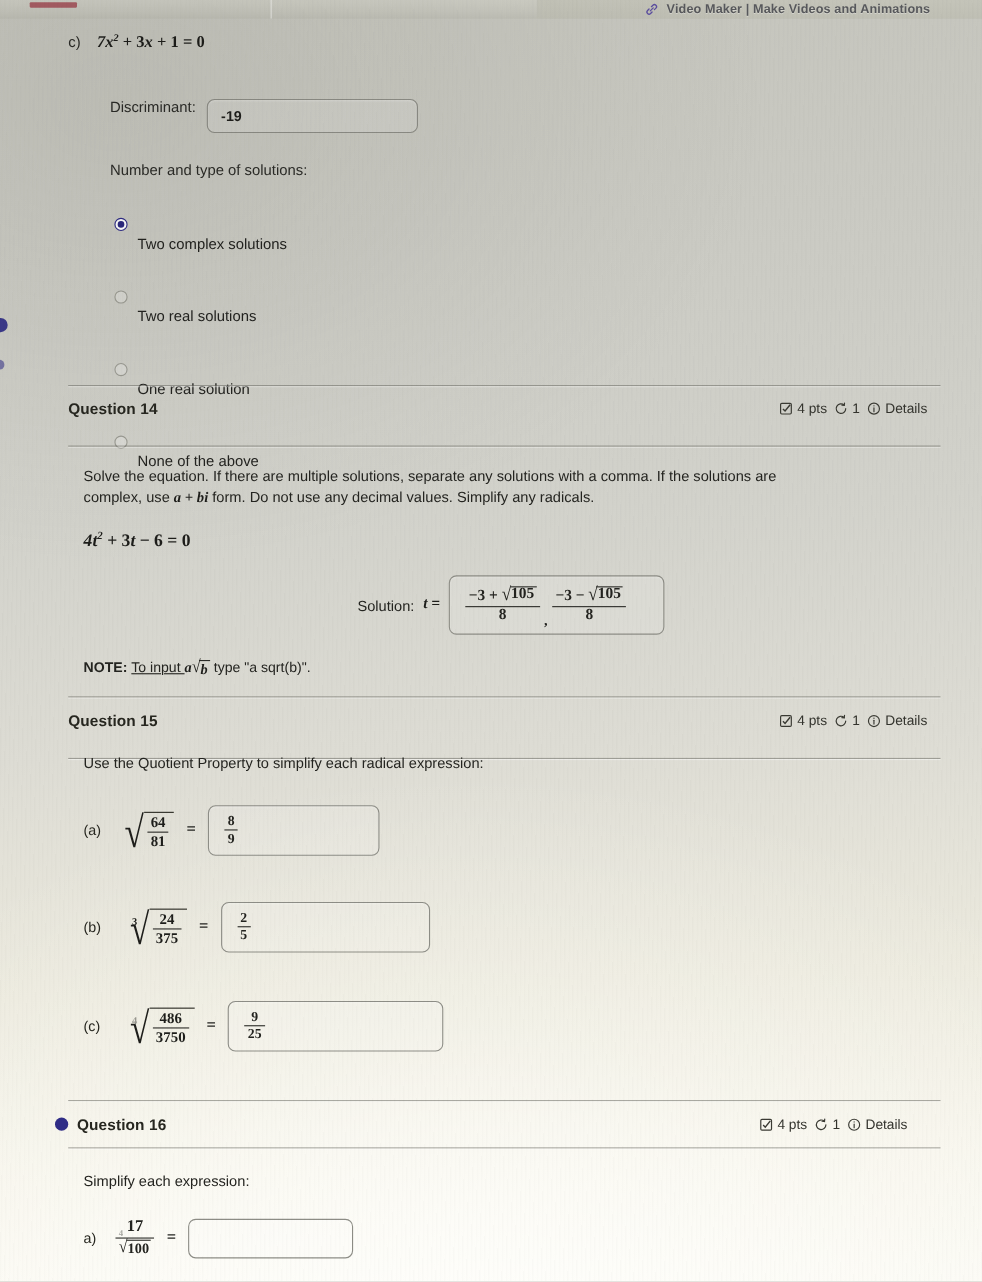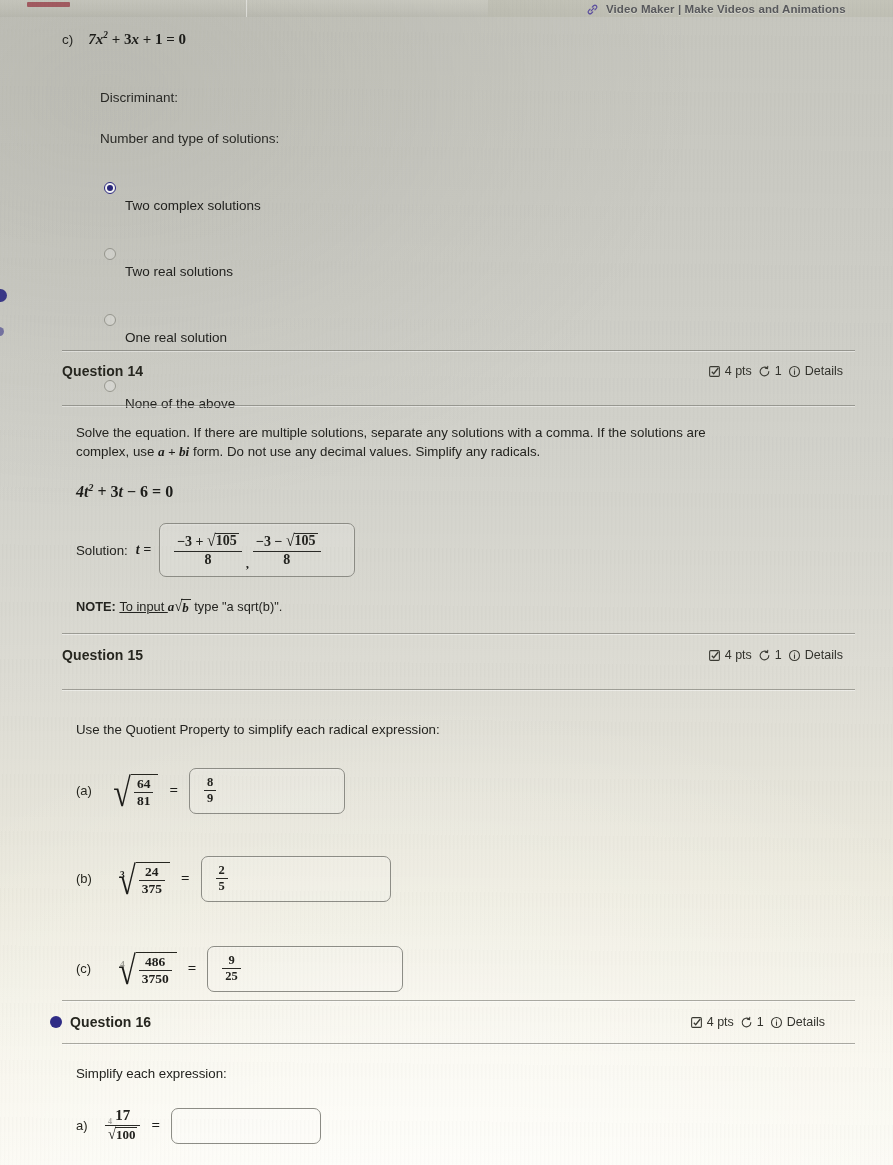--- a/index.html
+++ b/index.html
@@ -403,20 +403,21 @@
         <span class="math">
           <span>7</span><span>x</span><sup class="exp">2</sup>
           <span class="upright" style="font-style:normal">+ 3</span><span>x</span>
           <span style="font-style:normal">+ 1</span>
           <span style="font-style:normal">= 0</span>
         </span>
       </div>
 
       <div class="disc-row">
         <span class="disc-label">Discriminant:</span>
+        <div class="answer-box disc-box">-19</div>
       </div>
 
       <div class="solutions-prompt">Number and type of solutions:</div>
 
       <div class="radio-list">
         <label class="radio-item">
           <span class="radio checked"></span>
           <span class="radio-label">Two complex solutions</span>
         </label>
         <label class="radio-item">
@@ -482,21 +483,21 @@
           <span>complex, use </span><span class="math" style="font-size:13.3px">a + bi</span><span> form.  Do not use any decimal values.  Simplify any radicals.</span>
         </div>
 
         <div class="eq-display" style="margin-top:20px;">
           <span>4</span><span>t</span><sup class="exp">2</sup>
           <span style="font-style:normal">+ 3</span><span>t</span>
           <span style="font-style:normal">− 6</span>
           <span style="font-style:normal">= 0</span>
         </div>
 
-        <div class="sol-row" style="margin-top:22px;">
+        <div class="sol-row" style="margin-top:22px;justify-content:center;">
           <span class="sol-label">Solution:</span>
           <span class="math" style="font-size:14px">t =</span>
           <div class="answer-box sol-box">
             <span class="frac mid">
               <span class="num">
                 <span>−3 +</span>
                 <span class="sqrt">
                     <span class="rad">√</span>
                     <span class="radicand">105</span>
                   </span>
@@ -560,21 +561,21 @@
                 <path d="M12 10.8 L12 17"></path>
                 <circle cx="12" cy="7.3" r="1.05" fill="currentColor" stroke="none"></circle>
               </svg>
             </span>
             <span class="meta-details">Details</span>
           </span>
         </div>
       </div>
       <div class="rule" style="top:672px;"></div>
 
-      <div class="q-body" style="top:704px;">
+      <div class="q-body" style="top:668px;">
         <div class="prompt">Use the Quotient Property to simplify each radical expression:</div>
 
         <div class="qline" style="margin-top:28px;">
           <span class="qpart-label">(a)</span>
           <span class="radical">
             <span class="index"></span>
             <span class="glyph">√</span>
             <span class="under">
               <span class="frac mid" style="font-size:13.5px">
                 <span class="num">64</span>

